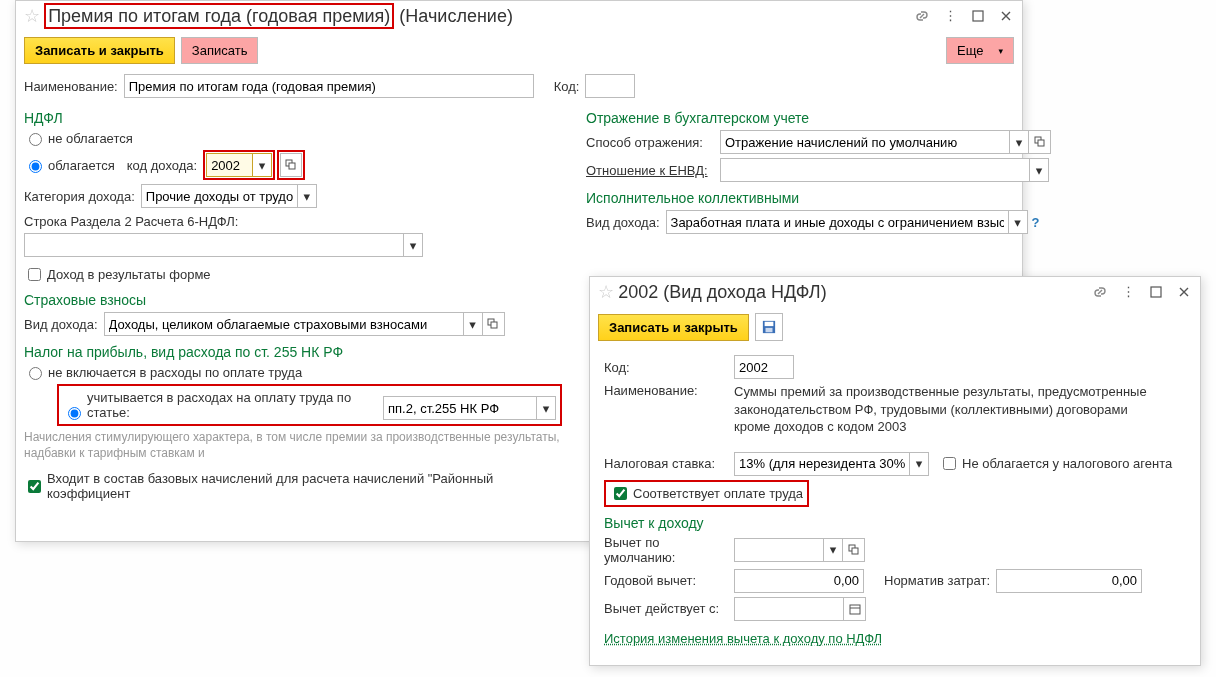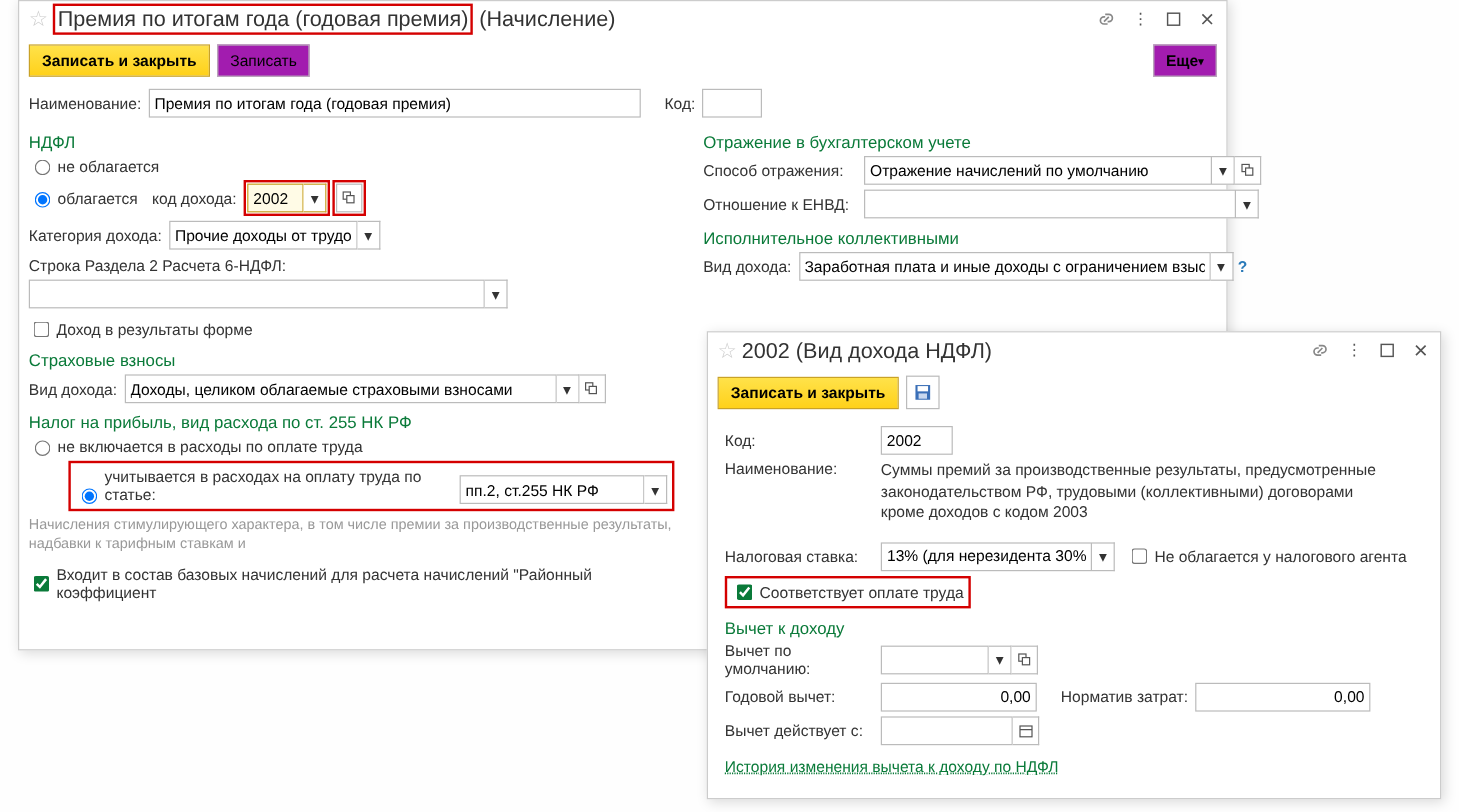--- a/index.html
+++ b/index.html
@@ -7,21 +7,21 @@
   .window { position:absolute; background:#fff; border:1px solid #ccc; box-shadow: 2px 2px 10px rgba(0,0,0,0.15);}
   .win1 { left:15px; top:0; width:1008px; height:542px;}
   .win2 { left:589px; top:276px; width:612px; height:390px;}
   .titlebar { display:flex; align-items:center; padding:4px 8px;}
   .title { font-size:18px; }
   .title-controls { margin-left:auto; display:flex; gap:12px; align-items:center;}
   .ic { width:16px; height:16px; display:inline-block; cursor:pointer;}
   .ic svg { width:16px; height:16px; }
   .toolbar { display:flex; padding:6px 8px; gap:6px; align-items:center;}
   .btn-yellow { background: linear-gradient(#ffe24a,#ffd11a); border:1px solid #c9a227; padding:5px 10px; font-weight:bold; cursor:pointer; font-size:13px;}
-  .btn-white { background:#a21caf; border:1px solid #bbb; padding:5px 10px; cursor:pointer; font-size:13px;}
+  .btn-white { background:#fca5a5; border:1px solid #bbb; padding:5px 10px; cursor:pointer; font-size:13px;}
   .btn-icon { background:#fff; border:1px solid #bbb; width:28px; height:28px; display:flex; align-items:center; justify-content:center; cursor:pointer;}
   .content { padding:0 8px;}
   .row { display:flex; align-items:center; margin:4px 0;}
   .lbl { flex-shrink:0;}
   .input { border:1px solid #bbb; height:24px; padding:2px 4px; font-size:13px; background:#fff;}
   .select-wrap { display:flex; }
   .select-btn { border:1px solid #bbb; border-left:none; width:19px; height:24px; display:flex; align-items:center; justify-content:center; background:#fff; cursor:pointer;}
   .open-btn { border:1px solid #bbb; border-left:none; width:22px; height:24px; display:flex; align-items:center; justify-content:center; background:#fff; cursor:pointer;}
   .section-h { color:#0a7a39; font-size:14px; margin:8px 0 4px 0;}
   .radio { width:13px; height:13px; margin-right:6px; vertical-align:middle;}
@@ -53,21 +53,21 @@
           </svg></span>
       <span class="ic"><svg viewBox="0 0 16 16">
             <path d="M4 4l8 8M12 4l-8 8" stroke="#555" stroke-width="1.4"></path>
           </svg></span>
     </div>
   </div>
   <div class="toolbar">
     <button class="btn-yellow">Записать и закрыть</button>
     <button class="btn-white">Записать</button>
     <div style="margin-left:auto;display:flex;">
-      <button class="btn-white" style="display:flex;align-items:center;gap:0;font-weight:bold;">
+      <button class="btn-white" style="display:flex;align-items:center;gap:15px;">
           <span>Еще</span>
           <span style="font-size:9px;">▾</span>
         </button>
     </div>
   </div>
   <div class="content">
     <div class="row">
       <span class="lbl">Наименование:</span>
       <input class="input" style="margin-left: 6px; width: 410px;" value="Премия по итогам года (годовая премия)">
       <span class="lbl" style="margin-left:20px;">Код:</span>
@@ -155,21 +155,21 @@
             <div class="select-btn">▾</div>
             <div class="open-btn">
                 <svg width="12" height="12" viewBox="0 0 12 12">
                   <rect x="1" y="1" width="6" height="6" stroke="#555" fill="none"></rect>
                   <rect x="4" y="4" width="6" height="6" stroke="#555" fill="#fff"></rect>
                 </svg>
               </div>
           </div>
         </div>
         <div class="row">
-          <span class="lbl" style="width:134px;">Отношение к ЕНВД:</span>
+          <span class="lbl" style="width:134px;text-decoration:underline;">Отношение к ЕНВД:</span>
           <div class="select-wrap">
             <input class="input" style="width: 310px;">
             <div class="select-btn">▾</div>
           </div>
         </div>
         <div class="section-h">Исполнительное коллективными</div>
         <div class="row">
           <span class="lbl">Вид дохода:</span>
           <div class="select-wrap" style="margin-left:6px;">
             <input class="input" style="width: 343px;" value="Заработная плата и иные доходы с ограничением взыск">

